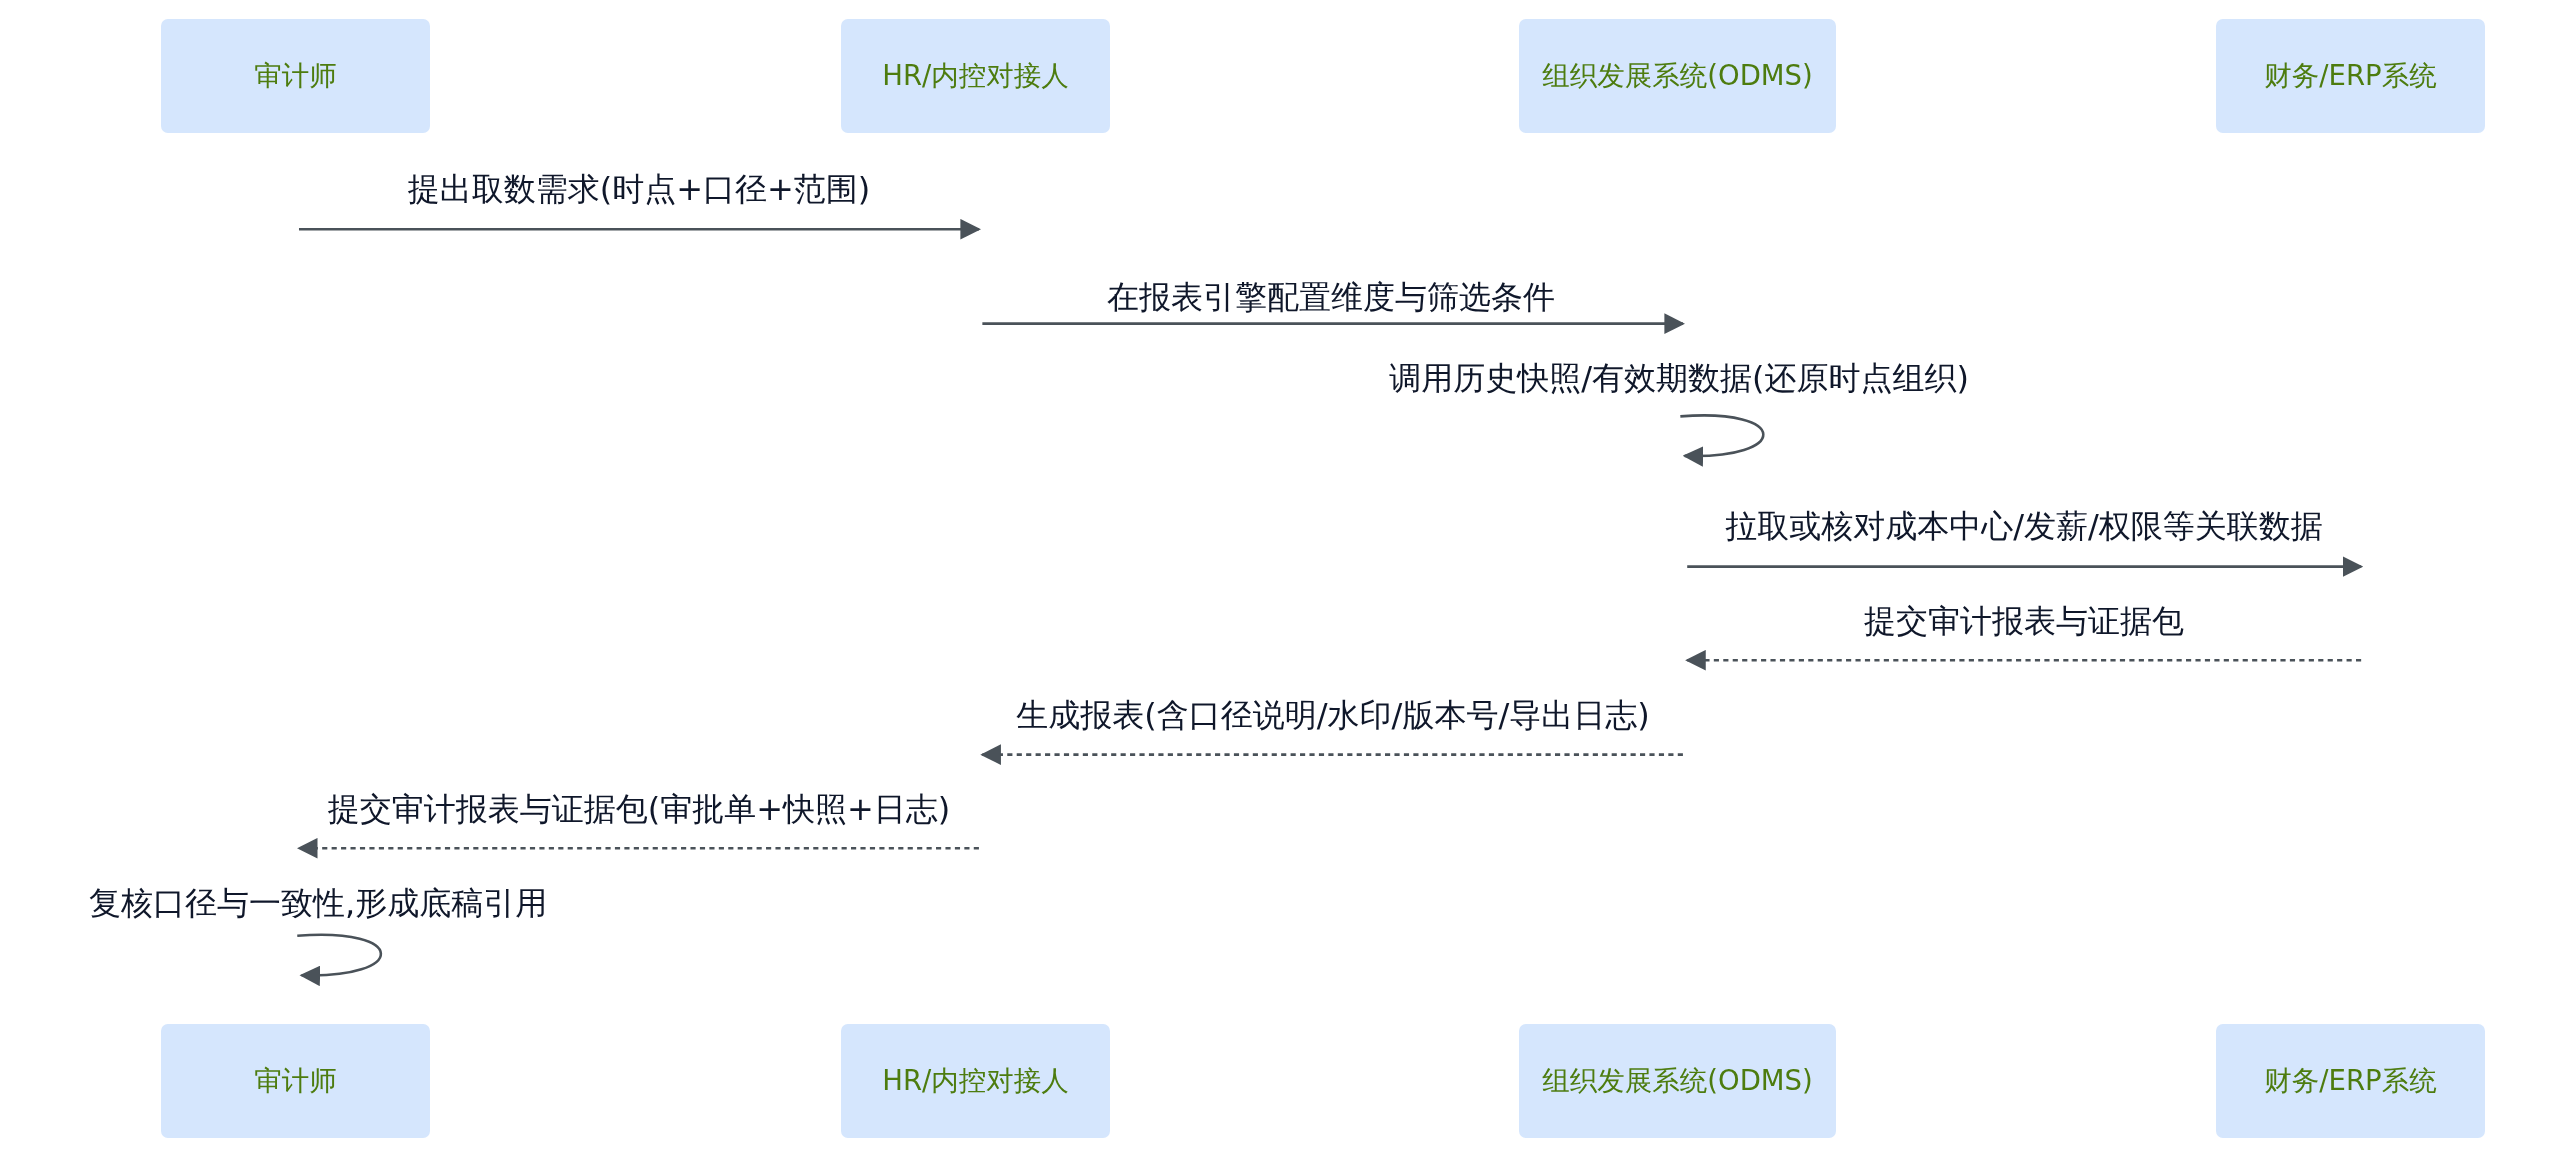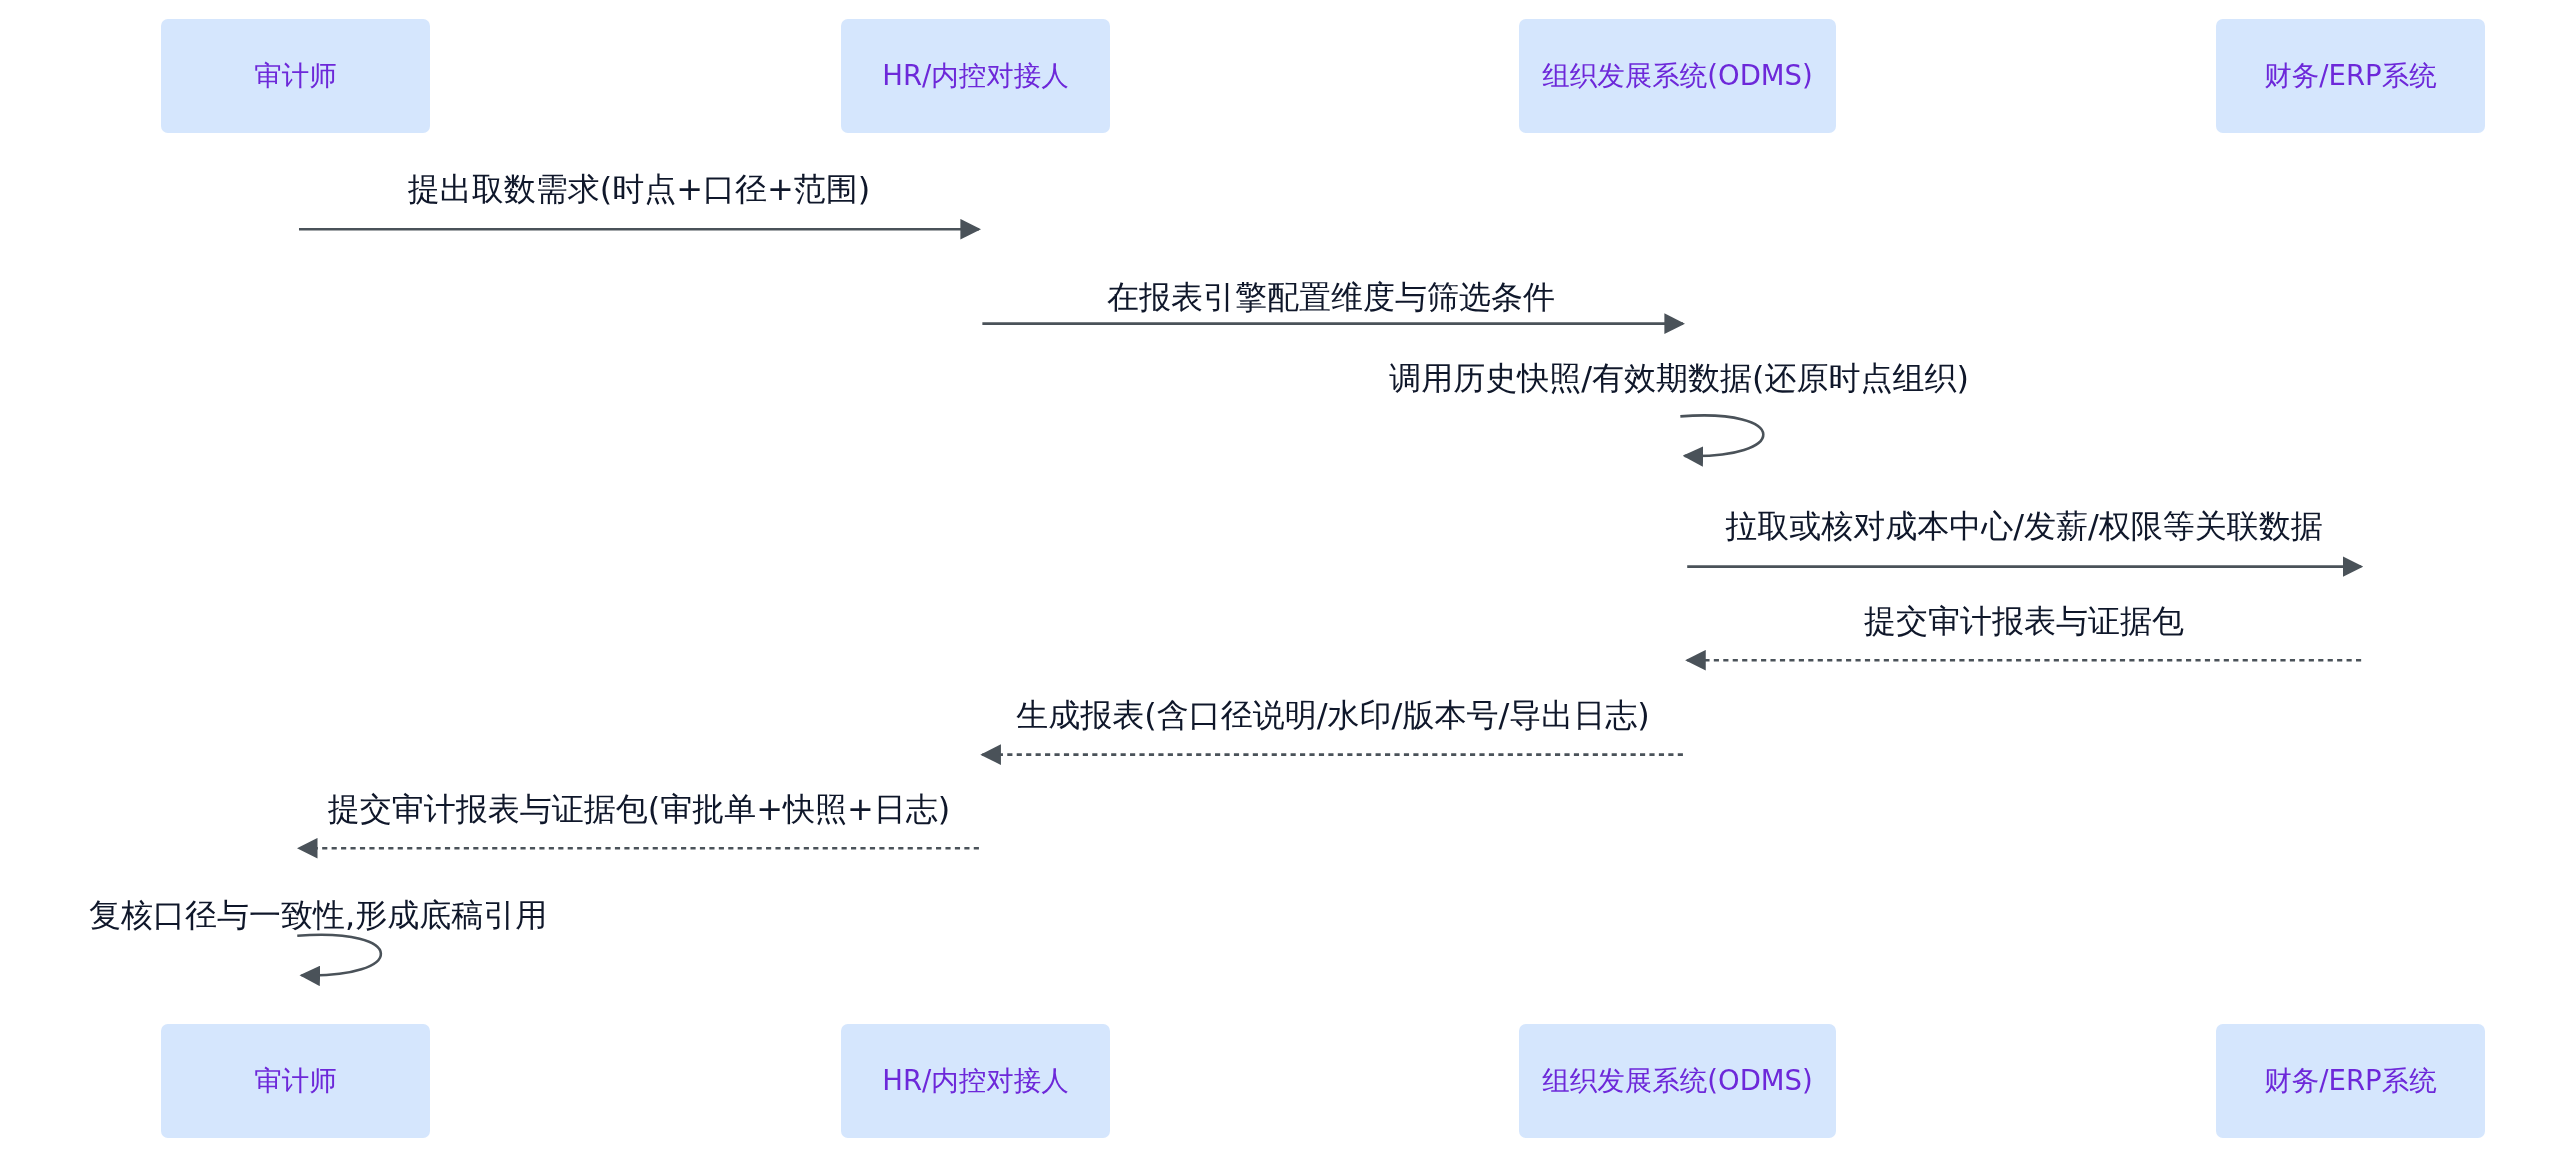--- a/index.html
+++ b/index.html
@@ -1,20 +1,20 @@
 <!DOCTYPE html>
 <html style="font-size:13.7px"><head>
 <meta charset="utf-8">
 <style>
   html, body { margin: 0; padding: 0; background: #ffffff; }
   body { width: 2576px; height: 1159px; position: relative; overflow: hidden;
          font-family: "DejaVu Sans", "Liberation Sans", sans-serif; }
   .actor { position: absolute; width: 269px; height: 114px; background: #d5e6fd;
            border-radius: 6.9px; display: flex; align-items: center; justify-content: center;
-           color: #6d28d9; font-size: 27.5px; box-sizing: border-box; }
+           color: #4d7c0f; font-size: 27.5px; box-sizing: border-box; }
   .msg-label { position: absolute; transform: translateX(-50%); white-space: nowrap;
                color: #0f172a; font-size: 32px; line-height: 34px; }
   .msg-label.left { transform: none; }
   svg#arrows { position: absolute; left: 0; top: 0; width: 2576px; height: 1159px; }
 </style>
 </head>
 <body>
 
 <div class="actor" style="left:161px; top:19px;">
   <span>审计师</span>
@@ -42,21 +42,21 @@
   <span>财务/ERP系统</span>
 </div>
 
 <div class="msg-label" style="left:639px; top:172px;">提出取数需求(时点+口径+范围)</div>
 <div class="msg-label" style="left:1331px; top:280px;">在报表引擎配置维度与筛选条件</div>
 <div class="msg-label" style="left:1679px; top:361px;text-align:center;">调用历史快照/有效期数据(还原时点组织)</div>
 <div class="msg-label" style="left:2024px; top:509px;">拉取或核对成本中心/发薪/权限等关联数据</div>
 <div class="msg-label" style="left:2024px; top:604px;">提交审计报表与证据包</div>
 <div class="msg-label" style="left:1333px; top:698px;">生成报表(含口径说明/水印/版本号/导出日志)</div>
 <div class="msg-label" style="left:639px; top:792px;">提交审计报表与证据包(审批单+快照+日志)</div>
-<div class="msg-label left" style="left: 89px; top: 886px; margin-top: 12px;">复核口径与一致性,形成底稿引用</div>
+<div class="msg-label left" style="left: 89px; top: 886px;">复核口径与一致性,形成底稿引用</div>
 
 <svg id="arrows" xmlns="http://www.w3.org/2000/svg" viewBox="0 0 3000 1350" width="2576" height="1159">
   <defs>
     <marker id="ah" markerWidth="12" markerHeight="12" refX="10" refY="6" orient="auto" markerUnits="userSpaceOnUse">
       <path d="M0,0 L22,6 L0,12 z" fill="#4a5259" transform="scale(0.55,1)"></path>
     </marker>
     <marker id="ahBig" viewBox="0 0 10 10" markerWidth="24" markerHeight="24" refX="9" refY="5" orient="auto" markerUnits="userSpaceOnUse">
       <path d="M0,0 L10,5 L0,10 z" fill="#4a5259"></path>
     </marker>
   </defs>

